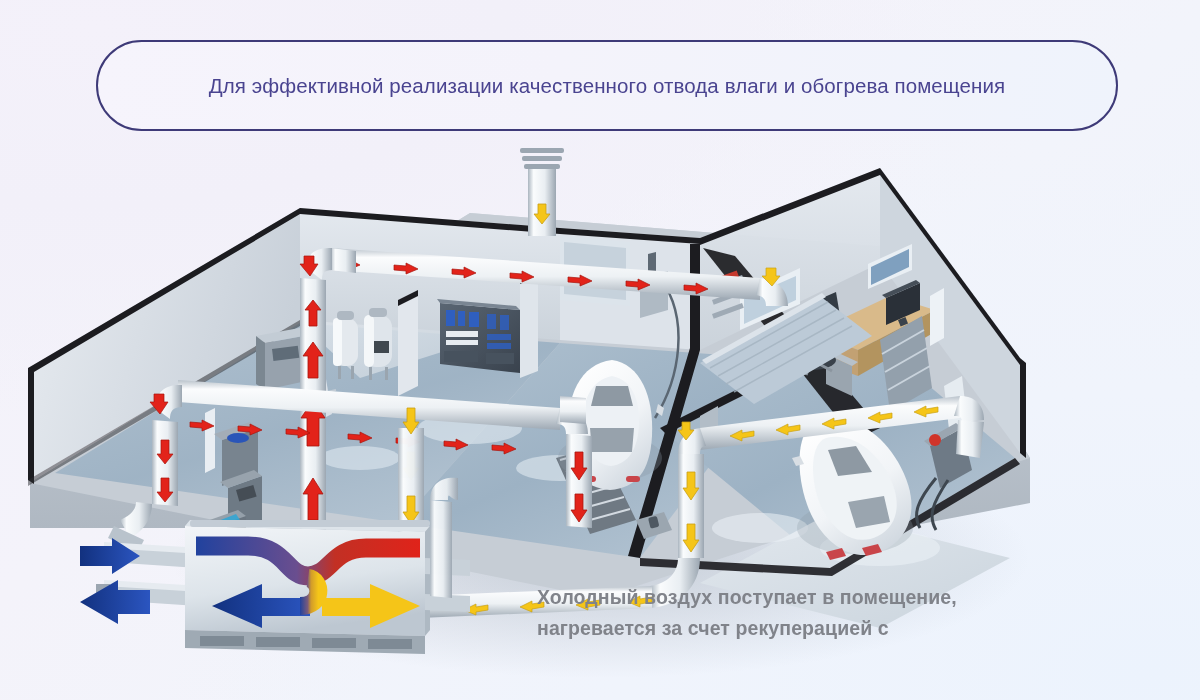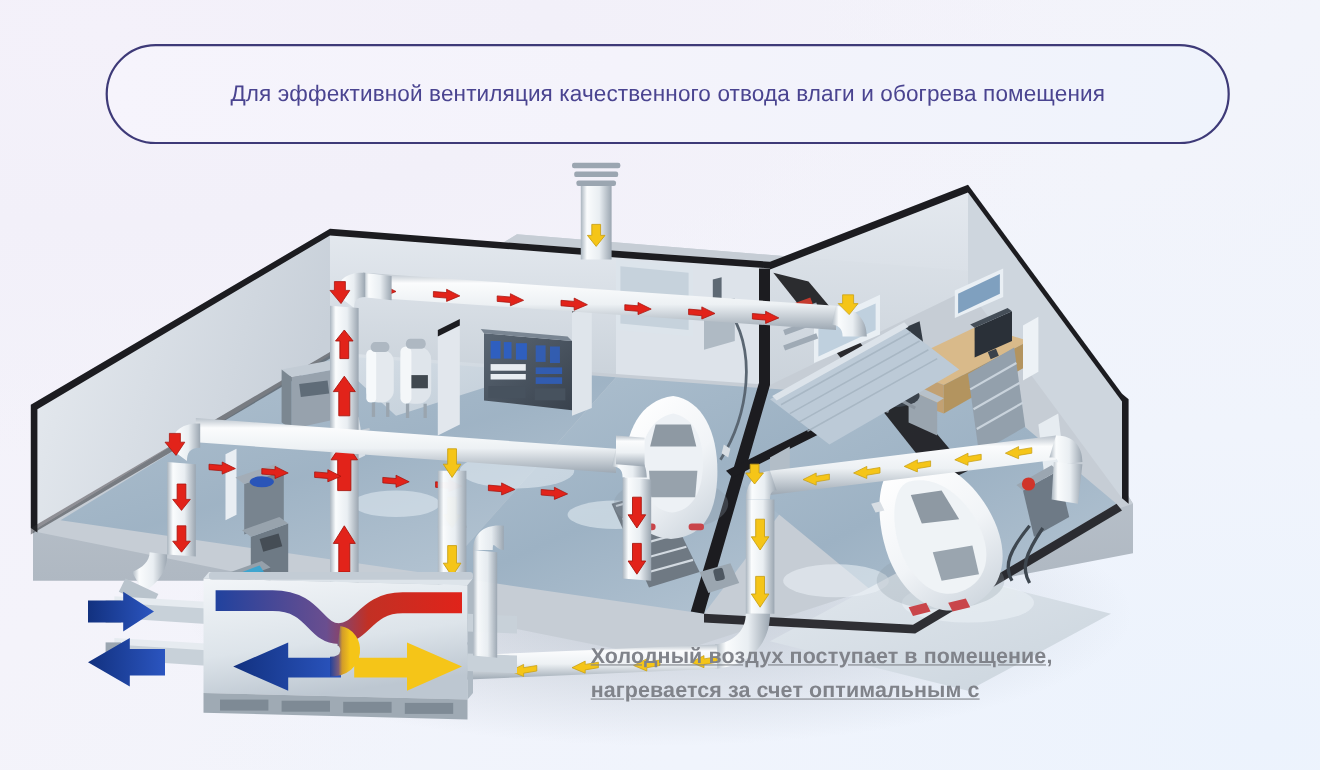--- a/index.html
+++ b/index.html
@@ -29,35 +29,34 @@
   .banner-line{
     color:#4A4490;font-size:20.5px;line-height:30px;letter-spacing:.1px;
     white-space:nowrap;text-align:center;
   }
 
   
   .caption{
     position:absolute;left:537px;top:582px;width:580px;
     color:#80838A;font-weight:bold;font-size:19.5px;line-height:31px;
     letter-spacing:.1px;
-    text-decoration:underline;
   }
   .caption div{white-space:nowrap;}
 
   
   .illus{position:absolute;left:0;top:128px;width:1200px;height:572px;}
   .illus svg{display:block;width:1200px;height:572px;}
 </style>
 </head>
 <body>
 
 <div class="stage">
 
   <div class="banner">
-    <div class="banner-line">Для эффективной вентиляция качественного отвода влаги и обогрева помещения</div>
+    <div class="banner-line">Для эффективной реализации качественного отвода влаги и обогрева помещения</div>
   </div>
 
   <div class="illus">
     <svg viewBox="0 0 1200 572" xmlns="http://www.w3.org/2000/svg">
       <defs>
         <linearGradient id="gWallL" x1="0" y1="0" x2="1" y2="0.3">
           <stop offset="0" stop-color="#E8ECF1"></stop>
             <stop offset="1" stop-color="#C8D0D9"></stop>
         </linearGradient>
         <linearGradient id="gWallR" x1="0" y1="0" x2="0" y2="1">
@@ -536,16 +535,16 @@
       <g opacity=".95">
         <path d="M430,372 L452,374 L452,470 L430,468 Z" fill="url(#gDuctV)"></path>
         <path d="M430,372 C430,356 442,348 458,350 L458,372 C450,372 448,362 448,372 Z" fill="url(#gDuctV)"></path>
       </g>
 
     </svg>
   </div>
 
   <div class="caption">
     <div>Холодный воздух поступает в помещение,</div>
-    <div>нагревается за счет оптимальным с</div>
+    <div>нагревается за счет рекуперацией с</div>
   </div>
 
 </div>
 
 </body></html>

